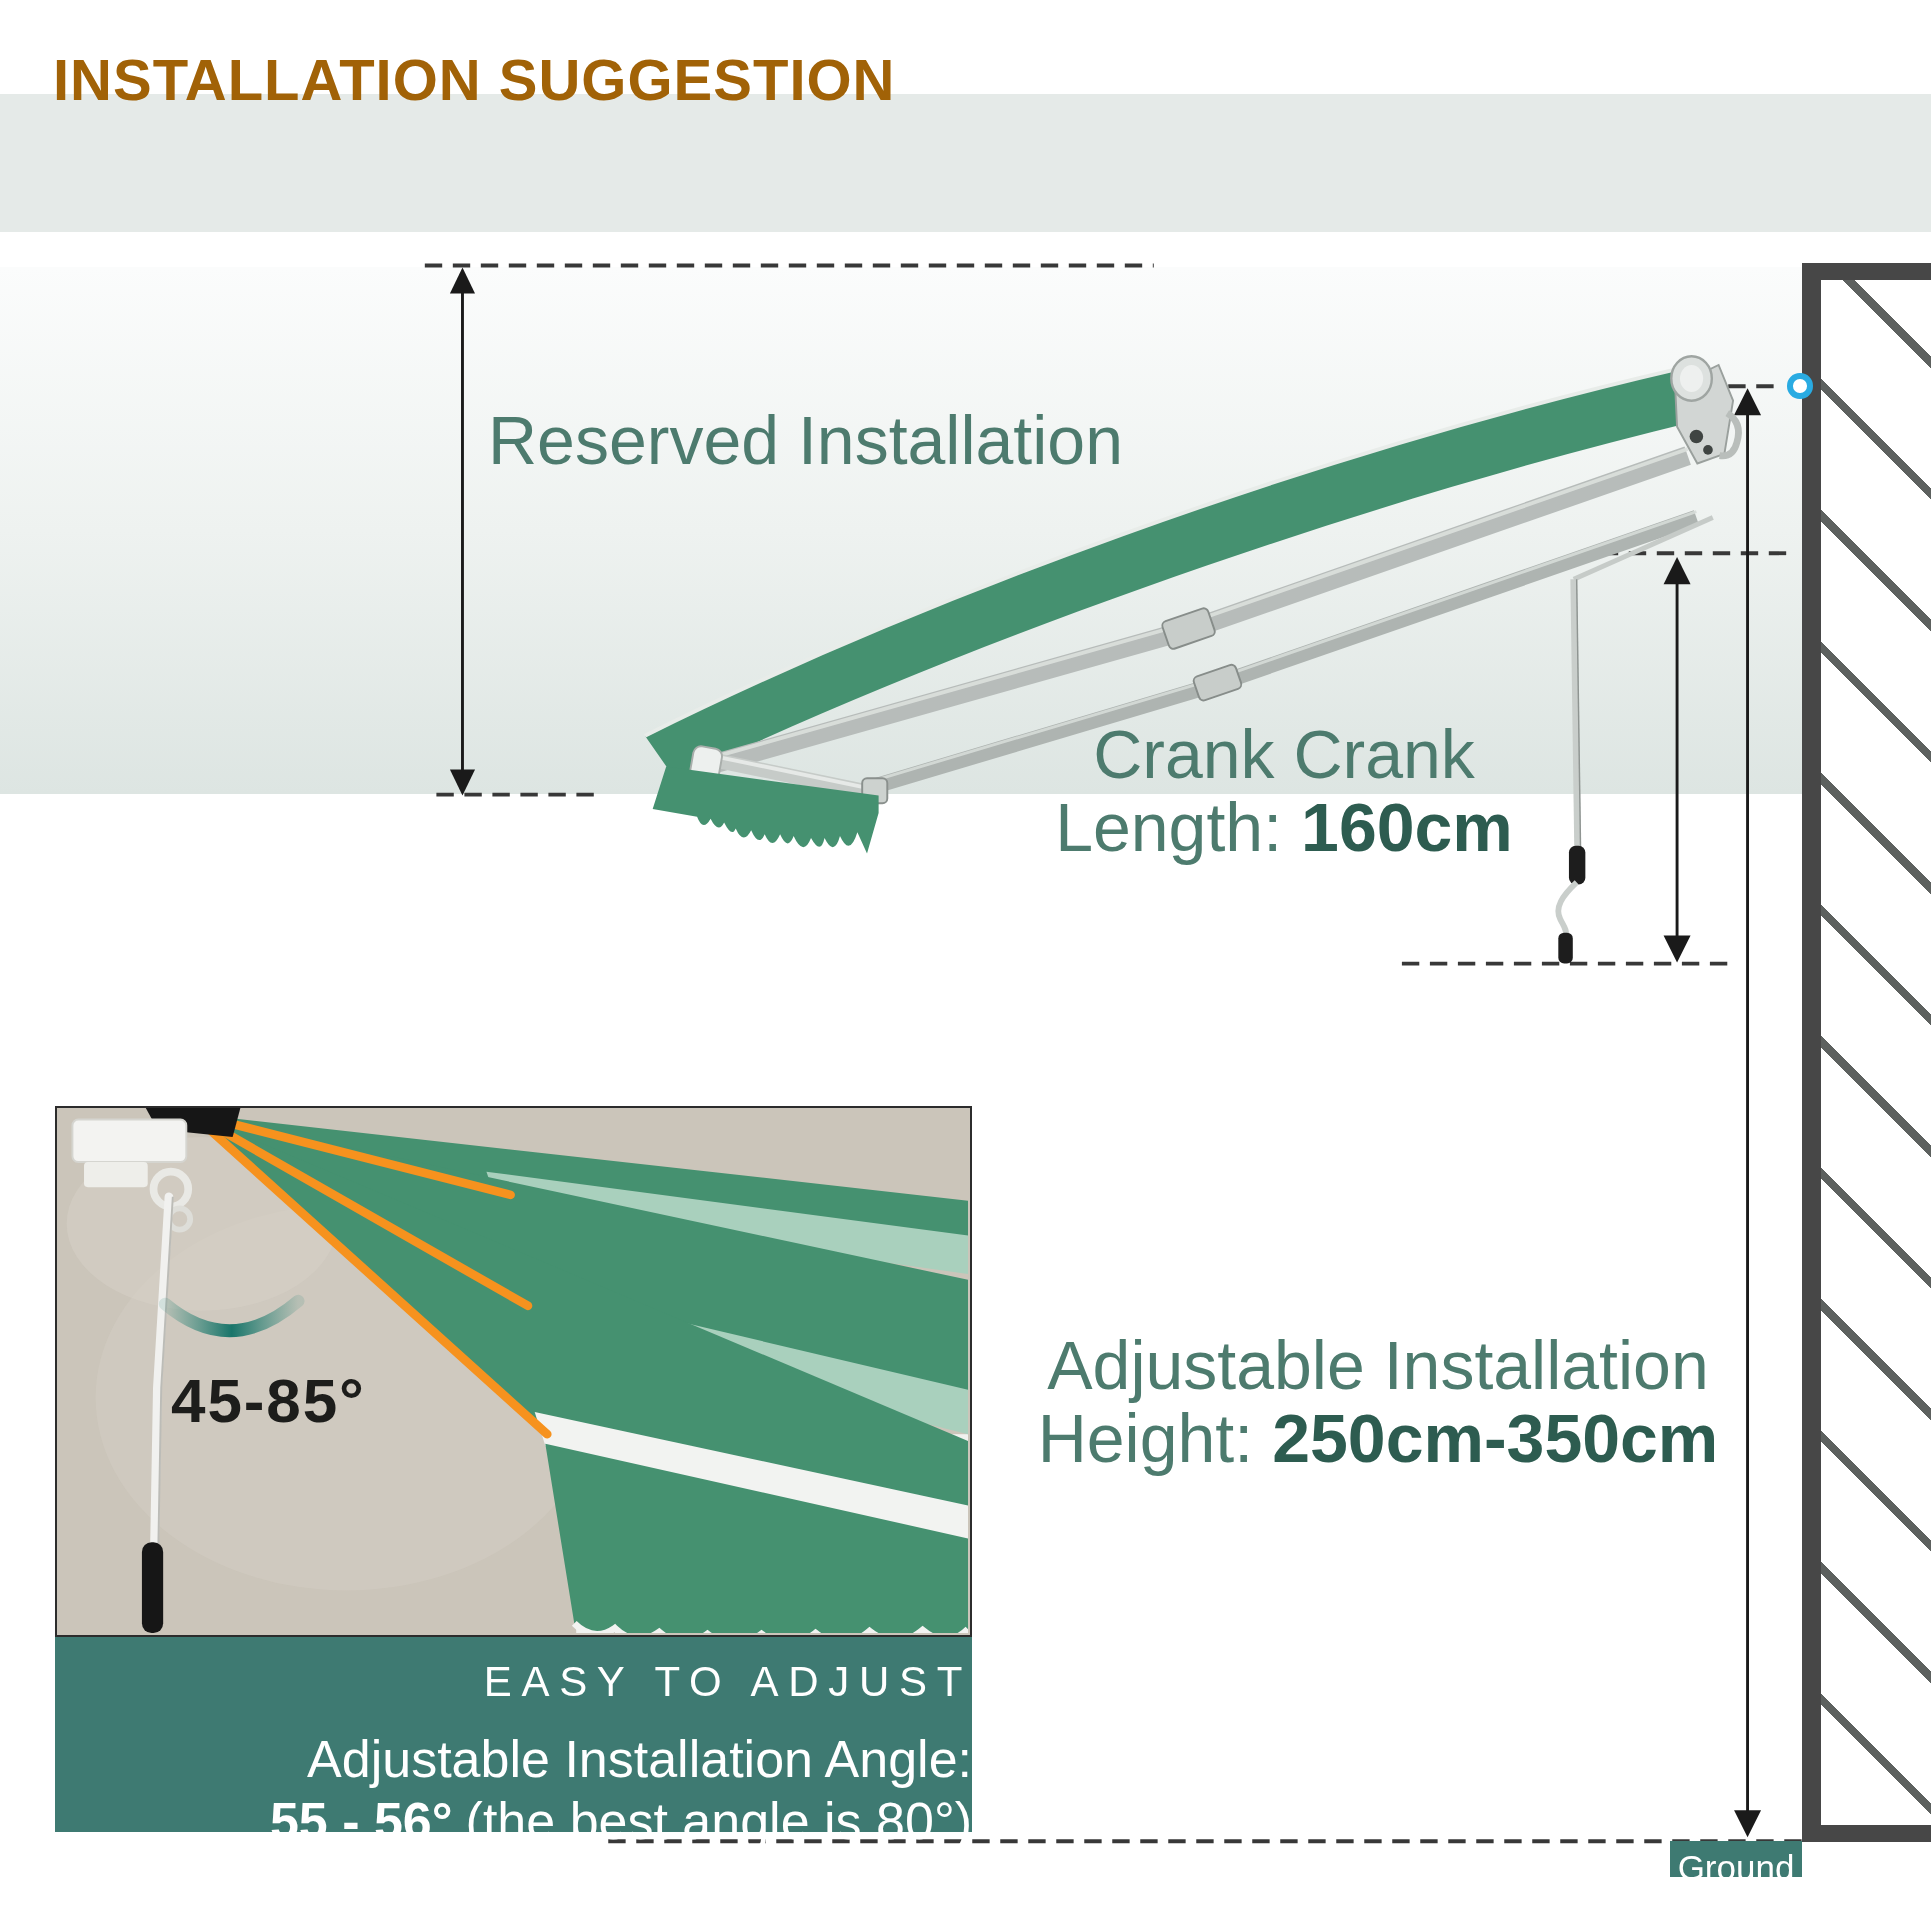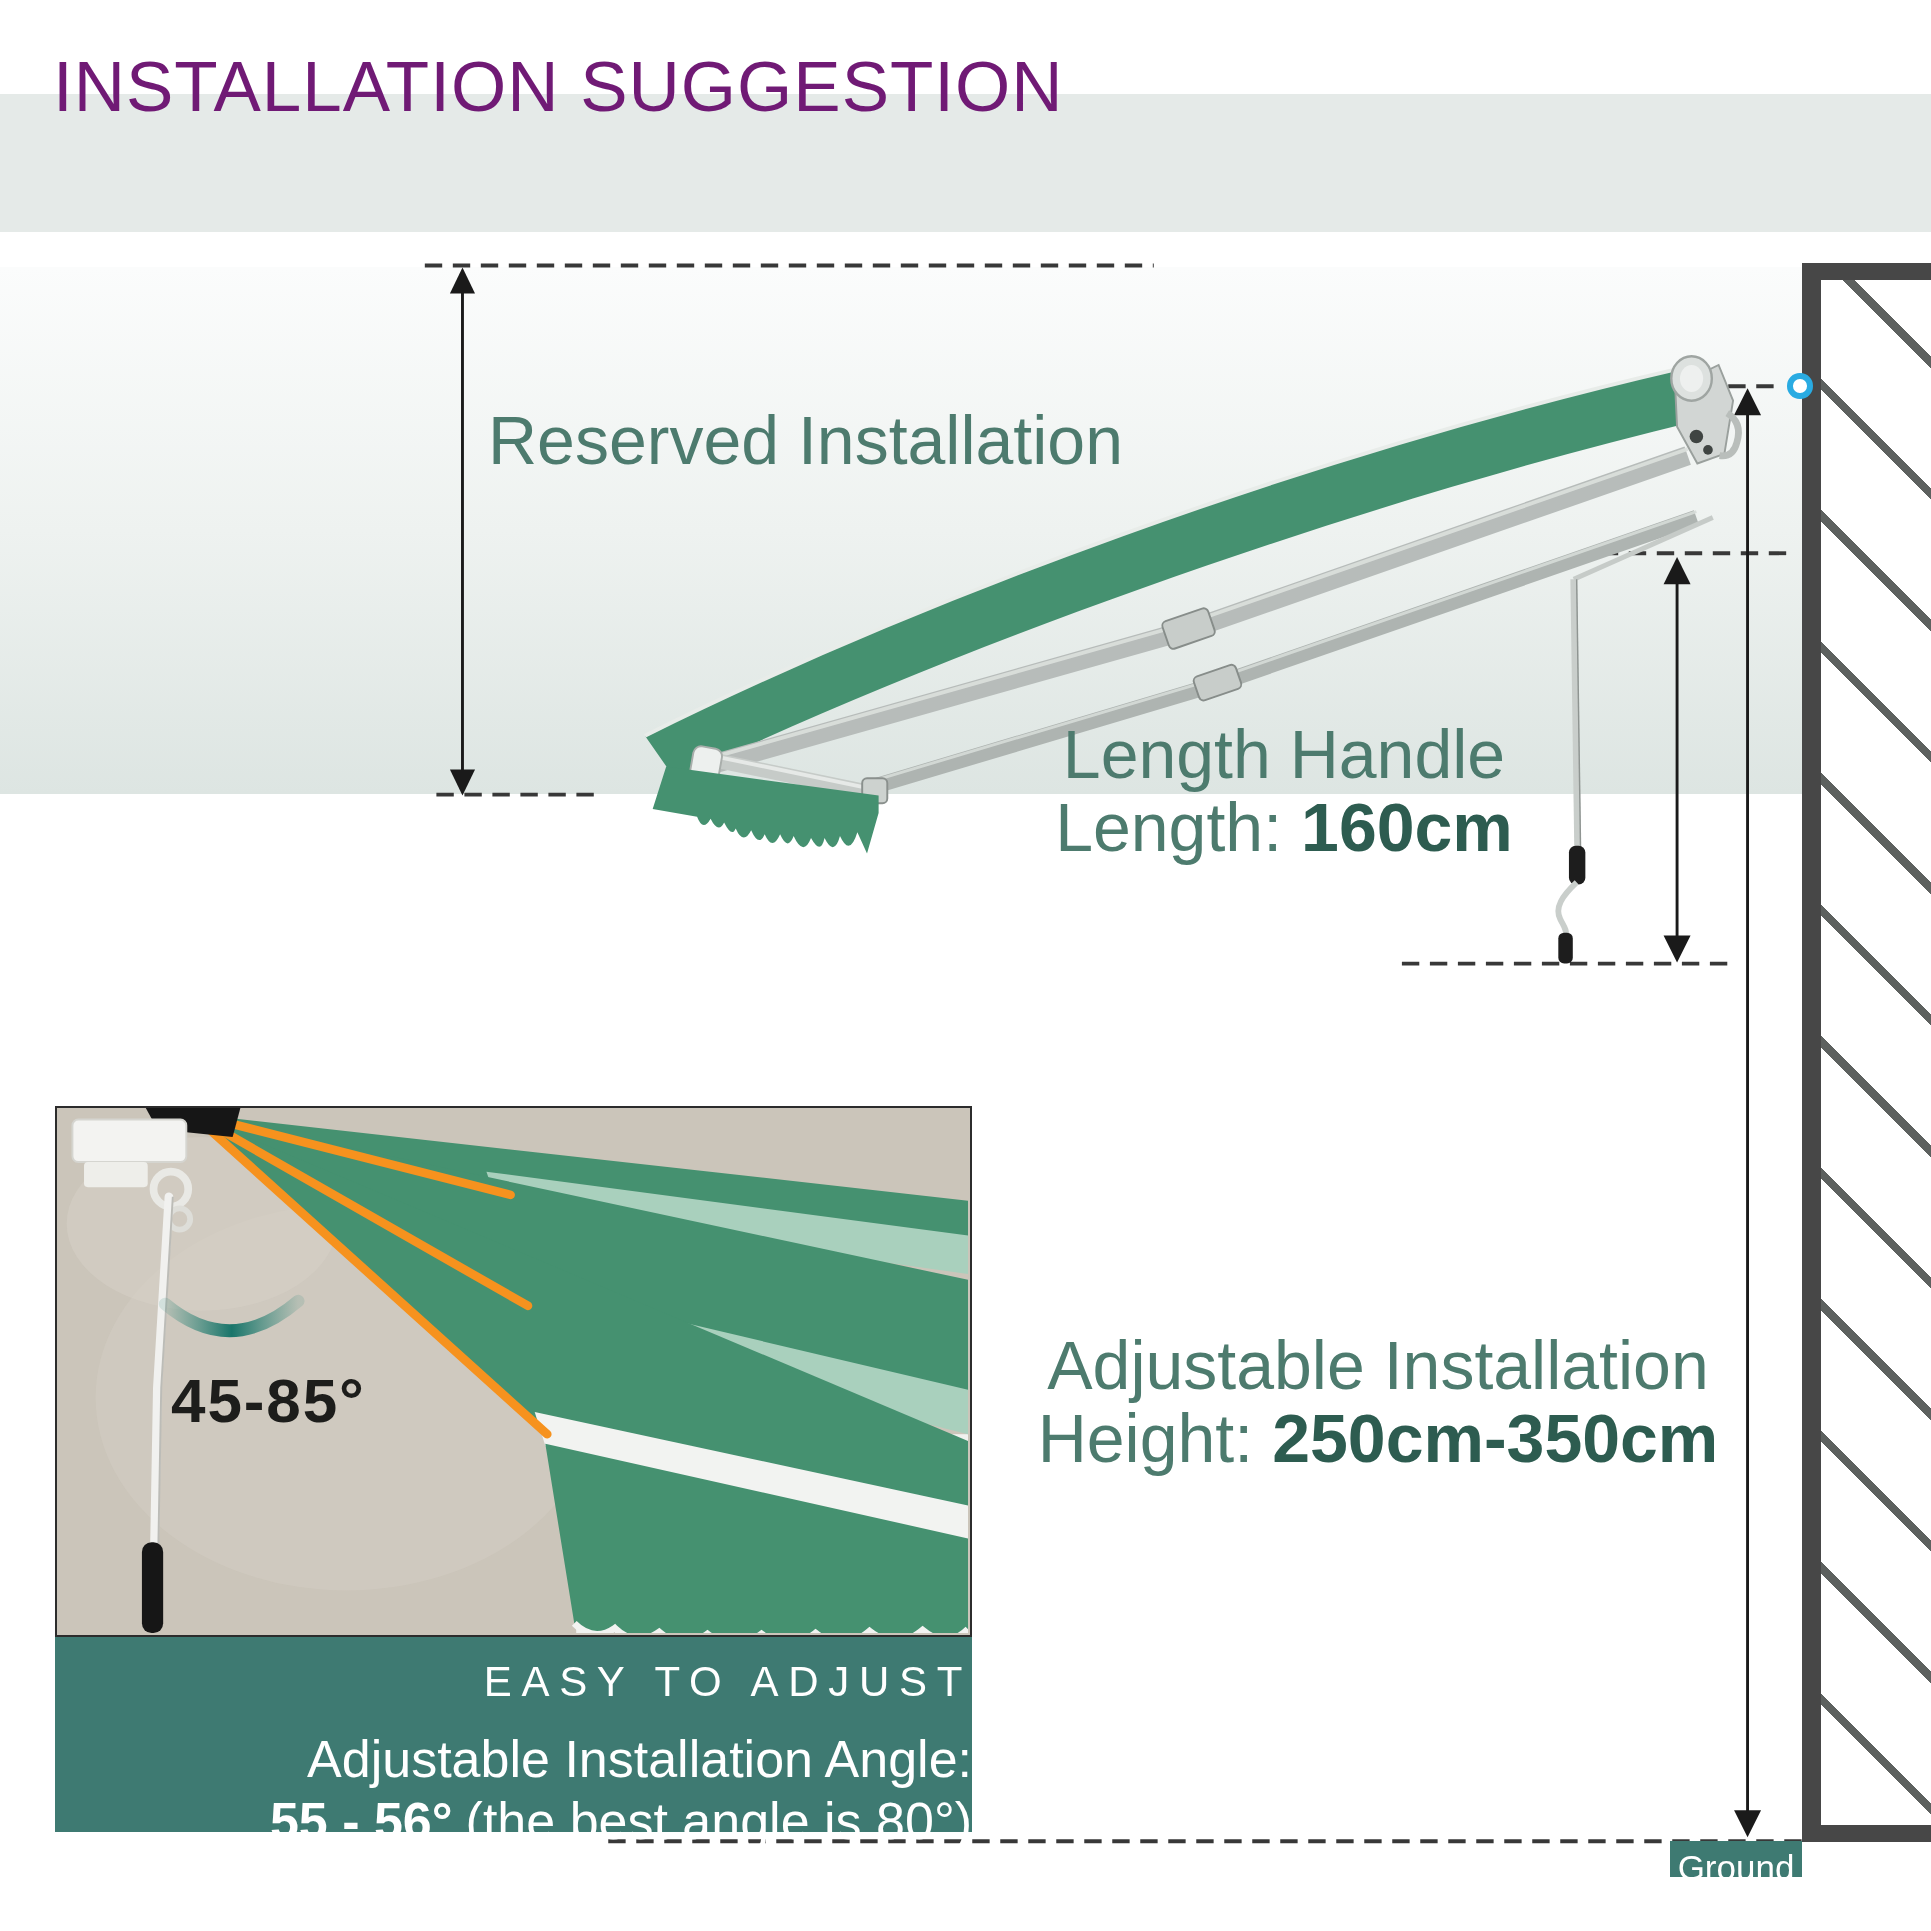--- a/index.html
+++ b/index.html
@@ -1,21 +1,21 @@
 <!DOCTYPE html>
 <html><head>
 <meta charset="utf-8">
 <style>
   html,body{margin:0;padding:0;}
   body{width:1931px;height:1931px;position:relative;background:#ffffff;
        font-family:"Liberation Sans",sans-serif;overflow:hidden;}
   .abs{position:absolute;}
   
   .title-band{left:0;top:94px;width:1931px;height:138px;background:#e5eae8;}
-  .page-title{left:53px;top:46px;font-size:71px;font-weight:400;color:#701a75;
+  .page-title{left:53px;top:46px;font-size:58px;font-weight:700;color:#a16207;
               letter-spacing:1px;white-space:nowrap;}
   
   .grad-band{left:0;top:267px;width:1802px;height:527px;
              background:linear-gradient(180deg,#fbfcfc 0%,#eef2f0 50%,#dde5e2 100%);}
   
   .wall{left:1802px;top:263px;width:129px;height:1579px;box-sizing:border-box;
         border-left:19.3px solid #474747;border-top:17.4px solid #474747;border-bottom:17.4px solid #474747;
         background:repeating-linear-gradient(45deg,#ffffff 0 85px,#5d615f 85px 93px);}
   .marker{left:1787px;top:373px;width:13.5px;height:13.5px;border:6.8px solid #29abe2;
           border-radius:50%;background:#ffffff;}
@@ -129,21 +129,21 @@
     <rect x="1614" y="966" width="15" height="32" rx="6" fill="#1d1d1d"></rect>
   </g>
 </svg>
 
 <div class="abs marker"></div>
 
 <div class="abs ann ann-reserved">
   <div>Reserved Installation</div>
 </div>
 <div class="abs ann ann-crank">
-  <div>Length Handle</div>
+  <div>Crank Crank</div>
   <div><span>Length:</span><span class="val">160cm</span></div>
 </div>
 <div class="abs ann ann-height">
   <div>Adjustable Installation</div>
   <div><span>Height:</span><span class="val">250cm-350cm</span></div>
 </div>
 
 <div class="abs inset">
   <svg width="911" height="525" viewBox="0 0 944 544">
     <defs>

